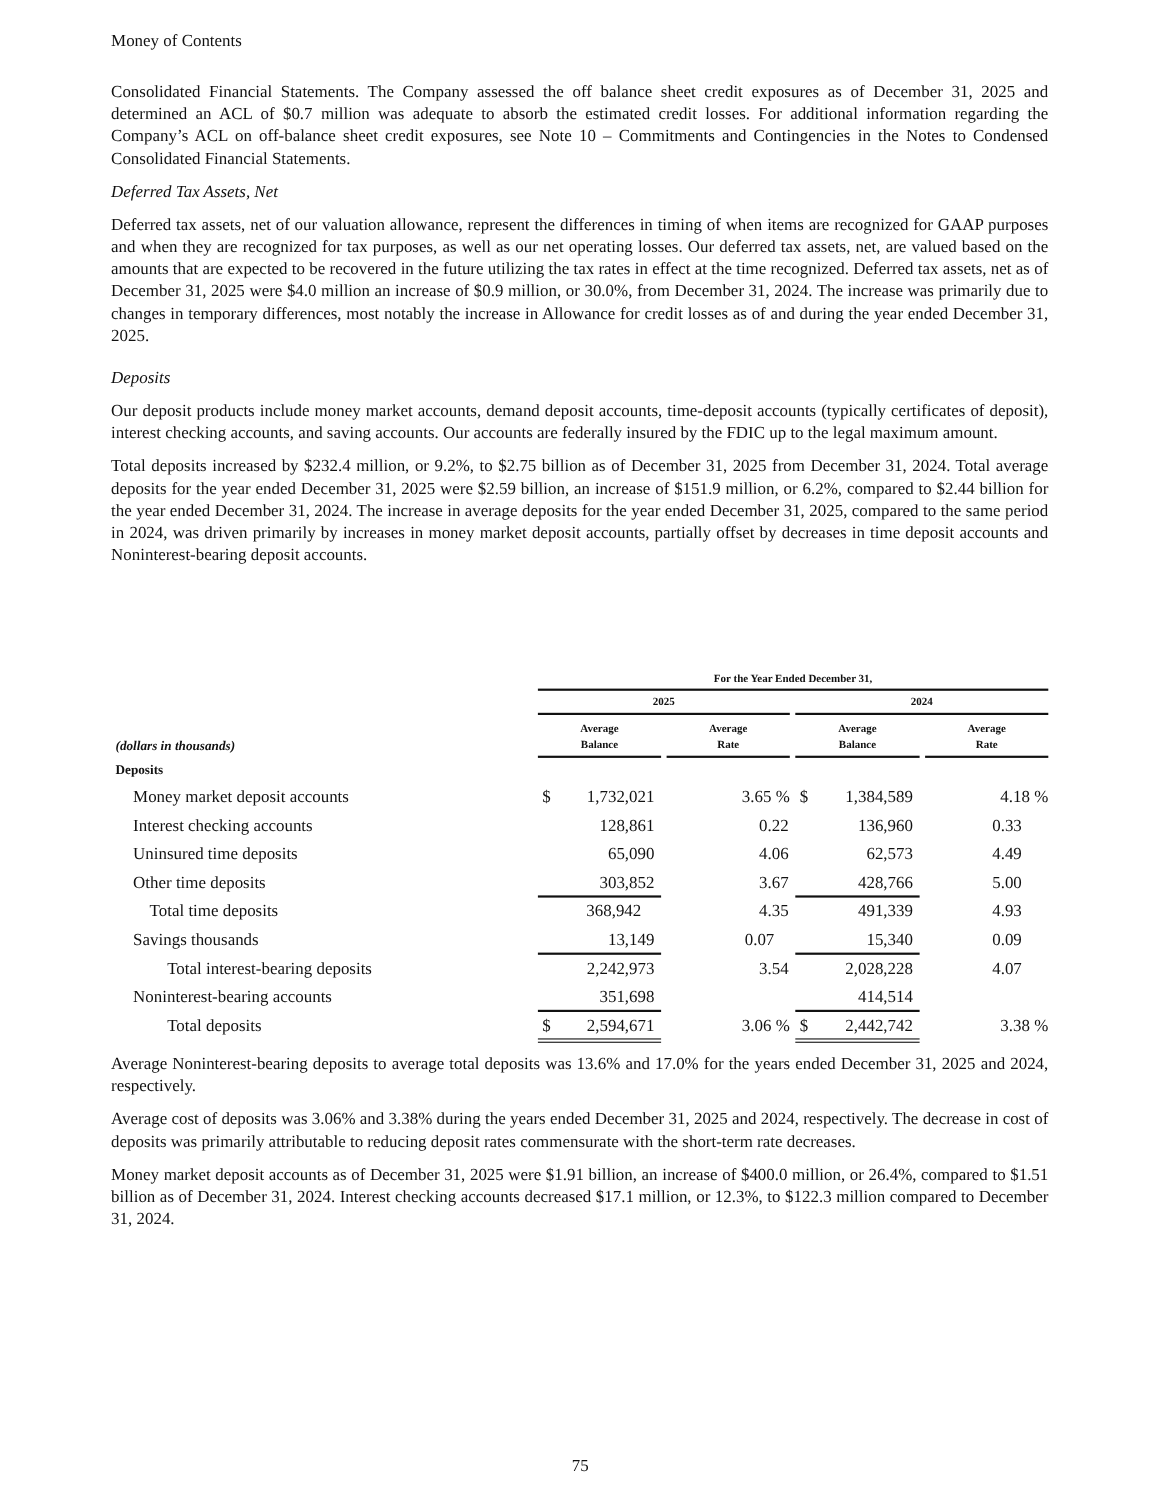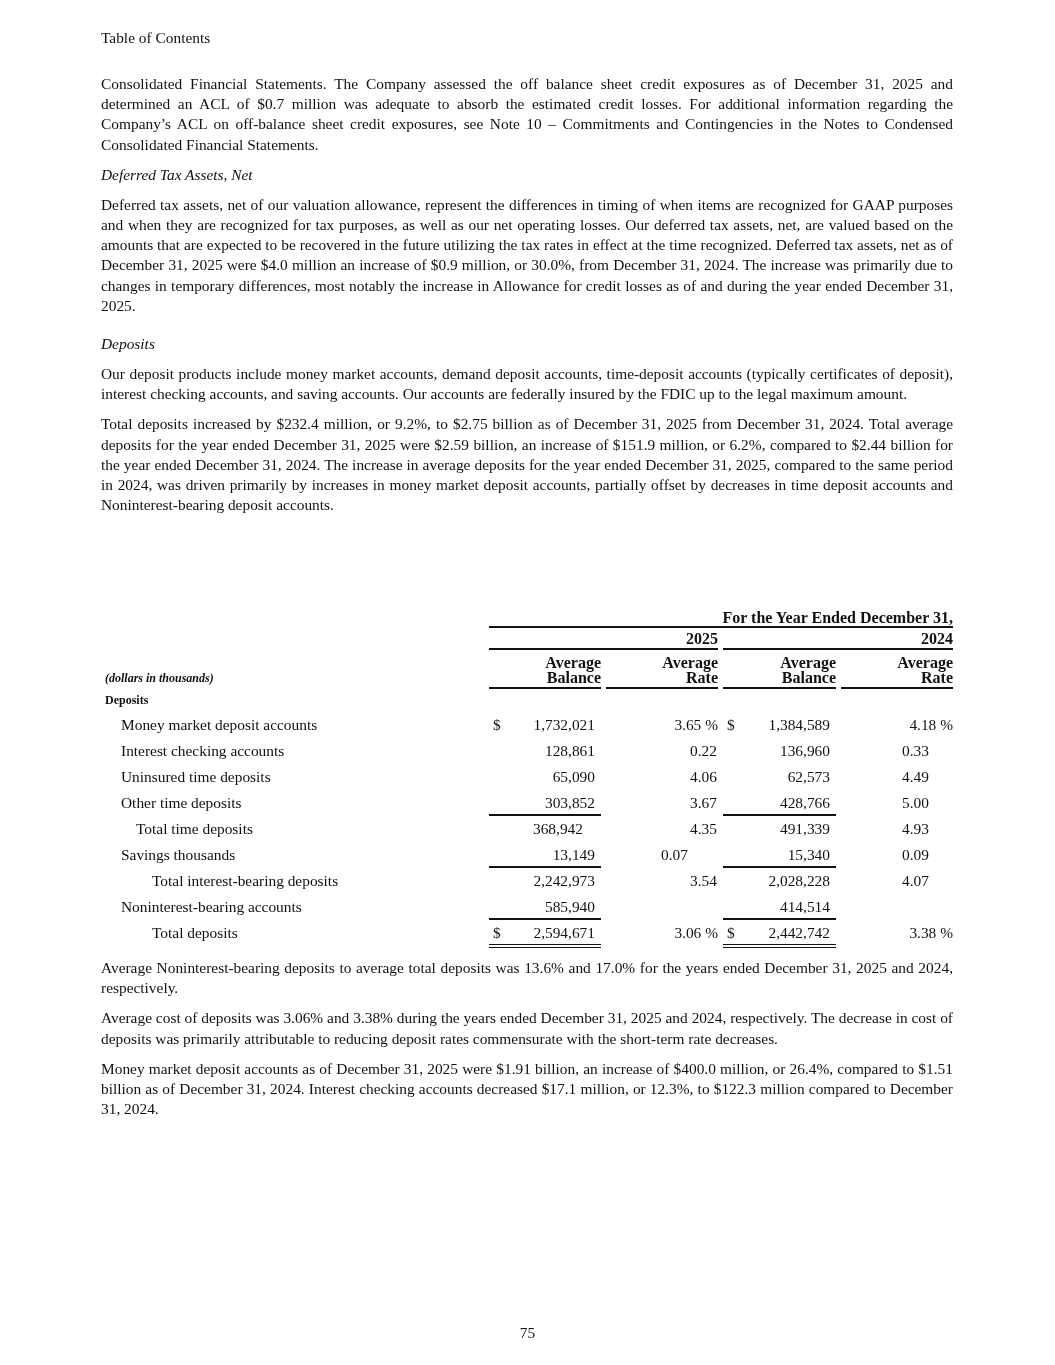--- a/index.html
+++ b/index.html
@@ -10,34 +10,34 @@
     }
     .toc { position: absolute; left: 101px; top: 28px; font-size: 15.4px; line-height: 20px; }
     .content { position: absolute; left: 101px; top: 74px; width: 852px; }
     p.para { margin: 0 0 10px 0; line-height: 20.2px; text-align: justify; }
     .heading { margin: 18px 0 10px 0; font-style: italic; line-height: 20px; }
     .heading.first { margin-top: 0; }
 
     
     .tbl { position: absolute; left: 101px; top: 604px; width: 852px; }
     .abs { position: absolute; }
-    .th { font-size: 16px; font-weight: bold; text-align: right; line-height: 15px; }
+    .th { font-size: 10px; font-weight: bold; text-align: center; line-height: 15px; }
     .rule { position: absolute; height: 0; border-top: 2px solid #111; }
     .row { position: absolute; left: 0; width: 852px; height: 26px; line-height: 26px; }
     .row .lbl { position: absolute; left: 20px; }
     .row .lbl.ind1 { left: 35px; }
     .row .lbl.ind2 { left: 51px; }
     .cell { position: absolute; top: 0; }
     .num { text-align: right; }
     .page-num { position: absolute; left: 0; width: 1055px; text-align: center; top: 1323px; line-height: 20px; }
   </style>
 </head>
 <body>
 
-<div class="toc">Table of Contents</div>
+<div class="toc">Money of Contents</div>
 
 <div class="content">
   <p class="para">Consolidated Financial Statements. The Company assessed the off balance sheet credit exposures as of December 31, 2025 and determined an ACL of $0.7 million was adequate to absorb the estimated credit losses. For additional information regarding the Company’s ACL on off-balance sheet credit exposures, see Note 10 – Commitments and Contingencies in the Notes to Condensed Consolidated Financial Statements.</p>
   <div class="heading first">Deferred Tax Assets, Net</div>
   <p class="para">Deferred tax assets, net of our valuation allowance, represent the differences in timing of when items are recognized for GAAP purposes and when they are recognized for tax purposes, as well as our net operating losses. Our deferred tax assets, net, are valued based on the amounts that are expected to be recovered in the future utilizing the tax rates in effect at the time recognized. Deferred tax assets, net as of December 31, 2025 were $4.0 million an increase of $0.9 million, or 30.0%, from December 31, 2024. The increase was primarily due to changes in temporary differences, most notably the increase in Allowance for credit losses as of and during the year ended December 31, 2025.</p>
   <div class="heading">Deposits</div>
   <p class="para">Our deposit products include money market accounts, demand deposit accounts, time-deposit accounts (typically certificates of deposit), interest checking accounts, and saving accounts. Our accounts are federally insured by the FDIC up to the legal maximum amount.</p>
   <p class="para">Total deposits increased by $232.4 million, or 9.2%, to $2.75 billion as of December 31, 2025 from December 31, 2024. Total average deposits for the year ended December 31, 2025 were $2.59 billion, an increase of $151.9 million, or 6.2%, compared to $2.44 billion for the year ended December 31, 2024. The increase in average deposits for the year ended December 31, 2025, compared to the same period in 2024, was driven primarily by increases in money market deposit accounts, partially offset by decreases in time deposit accounts and Noninterest-bearing deposit accounts.</p>
 </div>
 
@@ -109,33 +109,33 @@
         <span class="lbl ind1">Total time deposits</span>
         <span class="cell num" style="left:388px;width:94px">368,942</span>
         <span class="cell num" style="left:634px;width:95px">491,339</span>
         <span class="cell" style="left:589px">4.35</span>
         <span class="cell" style="left:801px">4.93</span>
       </div>
       <div class="row" style="top: 238px;">
         <span class="lbl ">Savings thousands</span>
         <span class="cell num" style="left:400px;width:94px">13,149</span>
         <span class="cell num" style="left:634px;width:95px">15,340</span>
-        <span class="cell" style="left:560px">0.07</span>
+        <span class="cell" style="left:576px">0.07</span>
         <span class="cell" style="left:801px">0.09</span>
       </div>
       <div class="row" style="top: 264px;">
         <span class="lbl ind2">Total interest-bearing deposits</span>
         <span class="cell num" style="left:400px;width:94px">2,242,973</span>
         <span class="cell num" style="left:634px;width:95px">2,028,228</span>
         <span class="cell" style="left:589px">3.54</span>
         <span class="cell" style="left:801px">4.07</span>
       </div>
       <div class="row" style="top: 290px;">
         <span class="lbl ">Noninterest-bearing accounts</span>
-        <span class="cell num" style="left:400px;width:94px">585,940</span>
+        <span class="cell num" style="left:400px;width:94px">351,698</span>
         <span class="cell num" style="left:634px;width:95px">414,514</span>
         <span class="cell" style="left:589px"></span>
         <span class="cell" style="left:801px"></span>
       </div>
       <div class="row" style="top: 316px;">
         <span class="lbl ind2">Total deposits</span>
         <span class="cell" style="left:392px">$</span>
         <span class="cell" style="left:626px">$</span>
         <span class="cell num" style="left:400px;width:94px">2,594,671</span>
         <span class="cell num" style="left:634px;width:95px">2,442,742</span>

